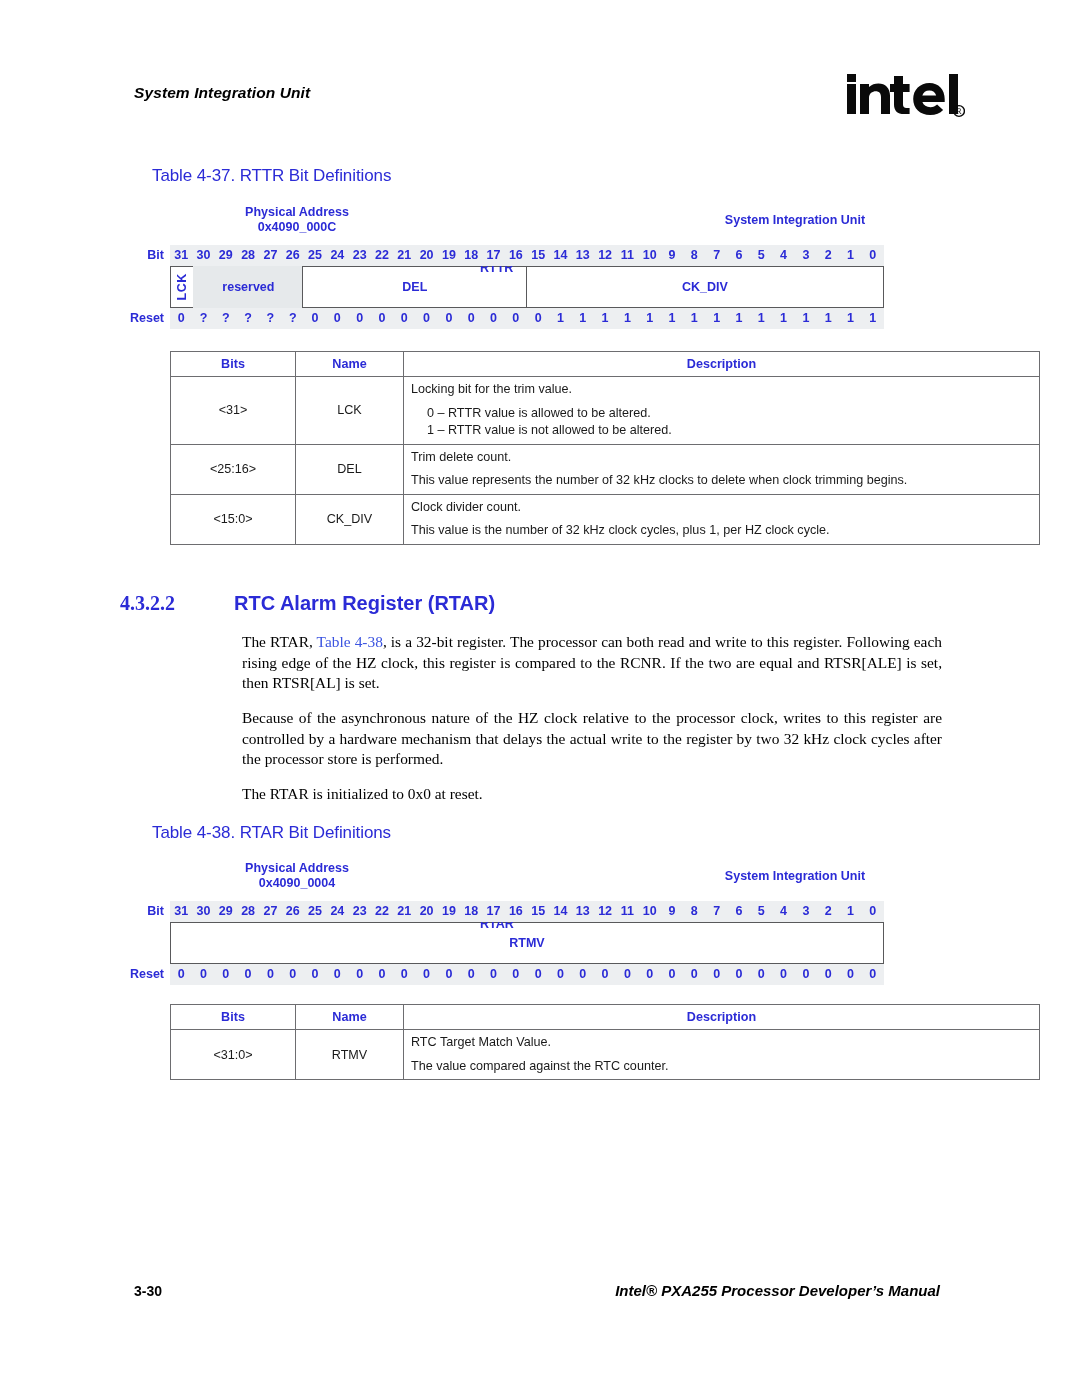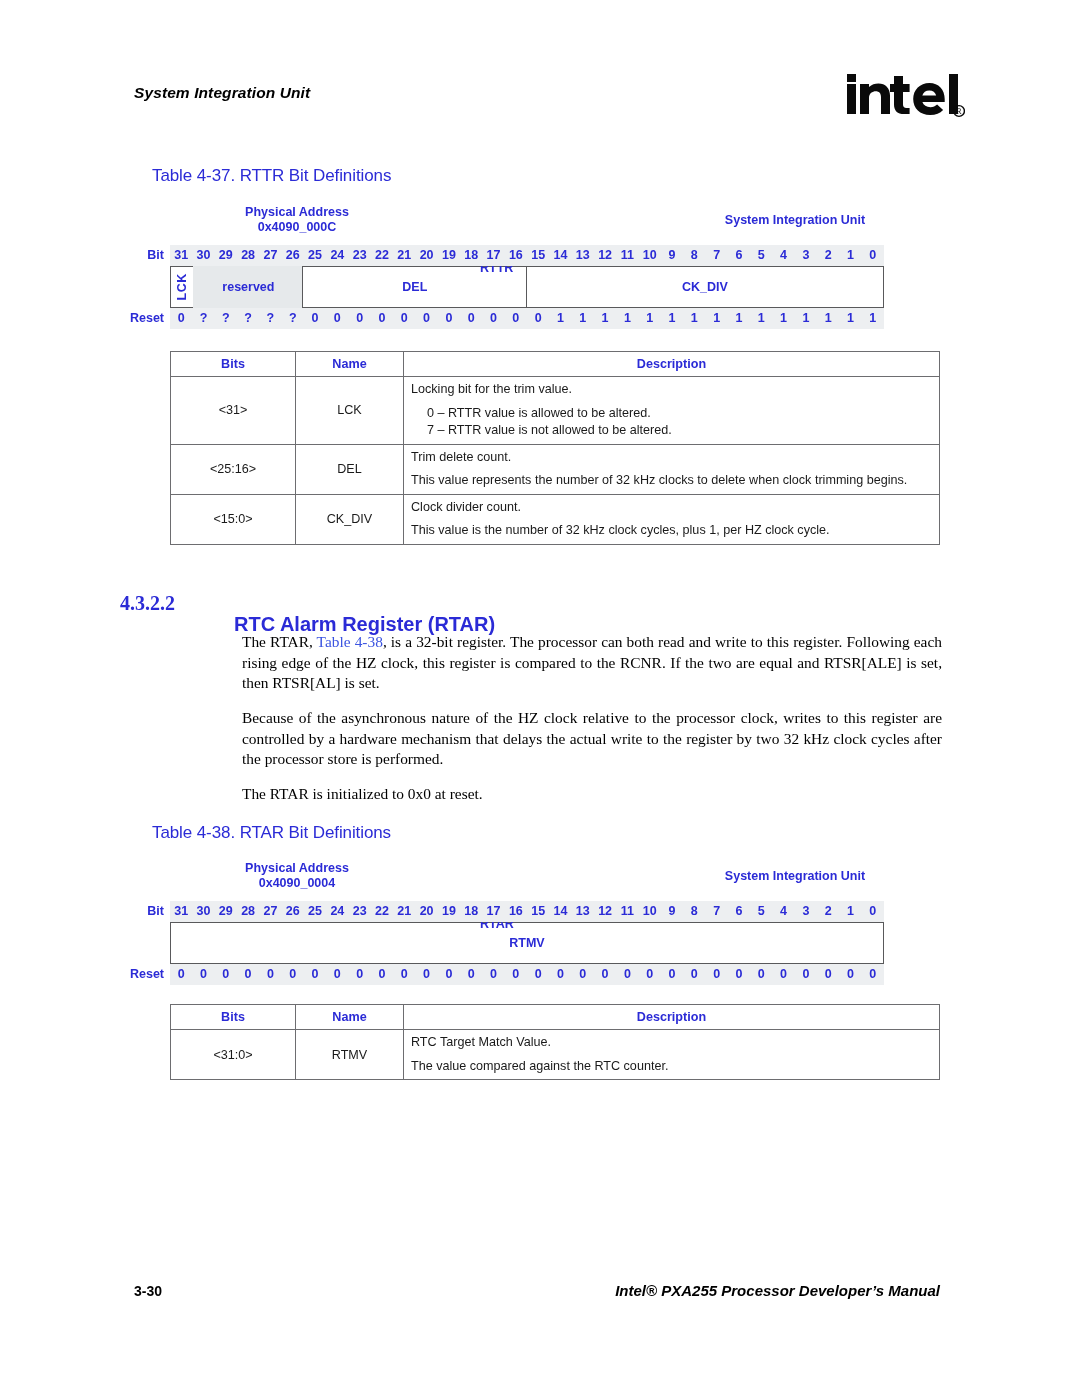--- a/index.html
+++ b/index.html
@@ -148,21 +148,21 @@
   .fieldrow .fld.vert span {
     writing-mode: vertical-rl;
     transform: rotate(180deg);
     letter-spacing: 0.6px;
   }
 
   
   .desctable {
     position: absolute;
     left: 170px;
-    width: 770px;
+    width: 870px;
     border-collapse: collapse;
     table-layout: fixed;
     font-family: "Liberation Sans", sans-serif;
   }
   .desctable td, .desctable th {
     border: 1.3px solid #6D6D70;
     padding: 4px 7px;
     font-size: 12.6px;
     color: #1A1A1A;
     vertical-align: top;
@@ -194,21 +194,20 @@
     font-weight: bold;
     font-size: 20px;
     color: #2B2BD6;
   }
   .sec-title {
     position: absolute;
     font-family: "Liberation Sans", sans-serif;
     font-weight: bold;
     font-size: 20px;
     color: #2B2BD6;
-    margin-top: 21px;
   }
   .para {
     position: absolute;
     left: 242px;
     width: 700px;
     font-family: "Liberation Serif", serif;
     font-size: 15.4px;
     line-height: 20.5px;
     color: #000;
     text-align: justify;
@@ -372,21 +371,21 @@
       </tr>
     </thead>
     <tbody id="rttr-desc-body">
         <tr>
           <td class="bits">&lt;31&gt;</td>
           <td class="name">LCK</td>
           <td class="desc">
             <div>Locking bit for the trim value.</div>
             <span class="gap"></span>
             <span class="sub">0 – RTTR value is allowed to be altered.</span>
-            <span class="sub">7 – RTTR value is not allowed to be altered.</span>
+            <span class="sub">1 – RTTR value is not allowed to be altered.</span>
           </td>
         </tr>
         <tr>
           <td class="bits">&lt;25:16&gt;</td>
           <td class="name">DEL</td>
           <td class="desc">
             <div>Trim delete count.</div>
             <span class="gap"></span>
             <div>This value represents the number of 32 kHz clocks to delete when clock trimming begins.</div>
           </td>

